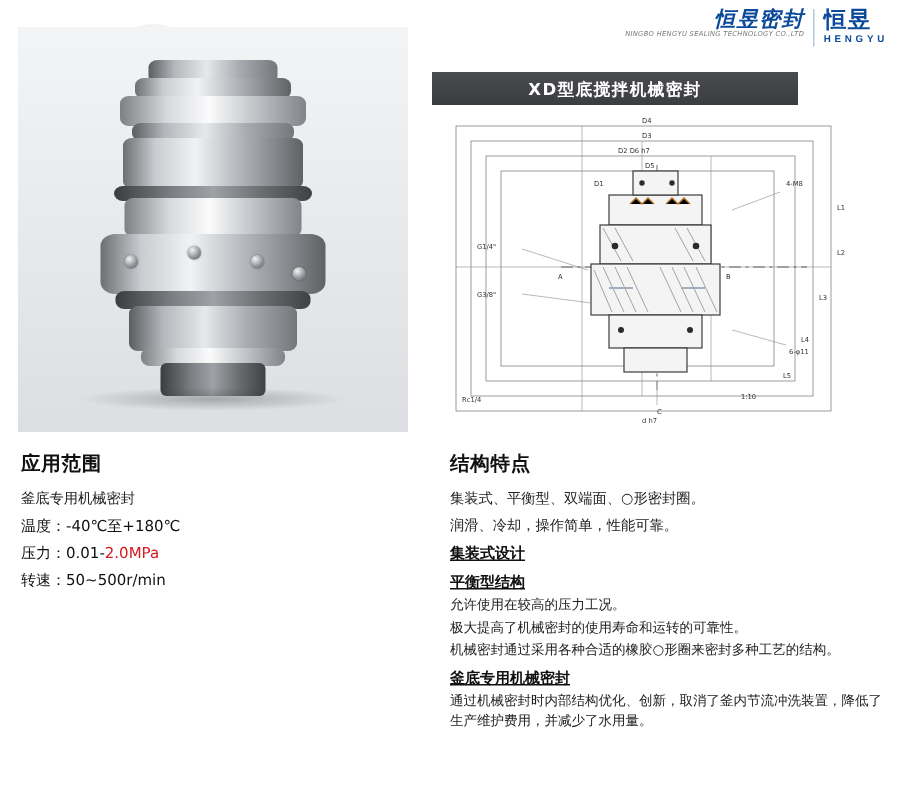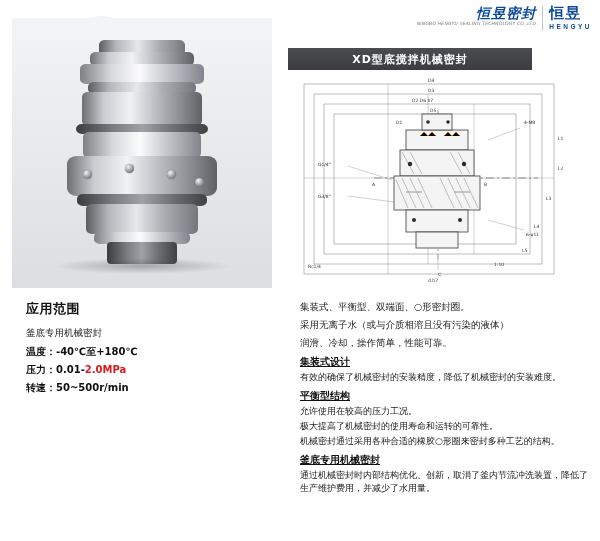--- a/index.html
+++ b/index.html
@@ -192,39 +192,39 @@
     background: #ffffff;
   }
   .drawing-panel svg { display: block; }
 
   
   .col {
     position: absolute;
     top: 300px;
     font-family: "DejaVu Sans", sans-serif;
   }
-  .col-left  { left: 26px;  width: 268px; }
+  .col-left  { left: 14px;  width: 268px; }
   .col-right { left: 300px; width: 290px; }
 
   h2.sec-head {
     margin: 0 0 8px 0;
     font-size: 13px;
     font-weight: bold;
     color: #111;
     letter-spacing: 0.5px;
   }
   .para {
     margin: 0 0 4px 0;
     font-size: 9.5px;
     line-height: 14px;
     color: #222;
   }
   .bold-line {
     font-size: 10px;
-    font-weight: bold;
+    font-weight: normal;
     color: #111;
     margin: 0 0 3px 0;
     line-height: 15px;
   }
   .hl { color: #d71920; }
   .feat-head {
     font-size: 10px;
     font-weight: bold;
     color: #111;
     margin: 5px 0 2px 0;
@@ -388,27 +388,26 @@
   </div>
   <div class="bold-line">
     <span>压力：</span><span>0.01-</span><span class="hl">2.0MPa</span>
   </div>
   <div class="bold-line">
     <span>转速：</span><span>50~500r/min</span>
   </div>
 </div>
 
 <div class="col col-right">
+  <h2 class="sec-head">结构特点</h2>
 
   <p class="para">集装式、平衡型、双端面、○形密封圈。</p>
-  <p class="para">采用无离子水（或与介质相溶且没有污染的液体）</p>
   <p class="para">润滑、冷却，操作简单，性能可靠。</p>
 
   <div class="feat-head">集装式设计</div>
-  <div class="feat-body">有效的确保了机械密封的安装精度，降低了机械密封的安装难度。</div>
 
   <div class="feat-head">平衡型结构</div>
   <div class="feat-body">允许使用在较高的压力工况。</div>
 
   <div class="feat-body">极大提高了机械密封的使用寿命和运转的可靠性。</div>
 
   <div class="feat-body">机械密封通过采用各种合适的橡胶○形圈来密封多种工艺的结构。</div>
 
   <div class="feat-head">釜底专用机械密封</div>
   <div class="feat-body">通过机械密封时内部结构优化、创新，取消了釜内节流冲洗装置，降低了生产维护费用，并减少了水用量。</div>

